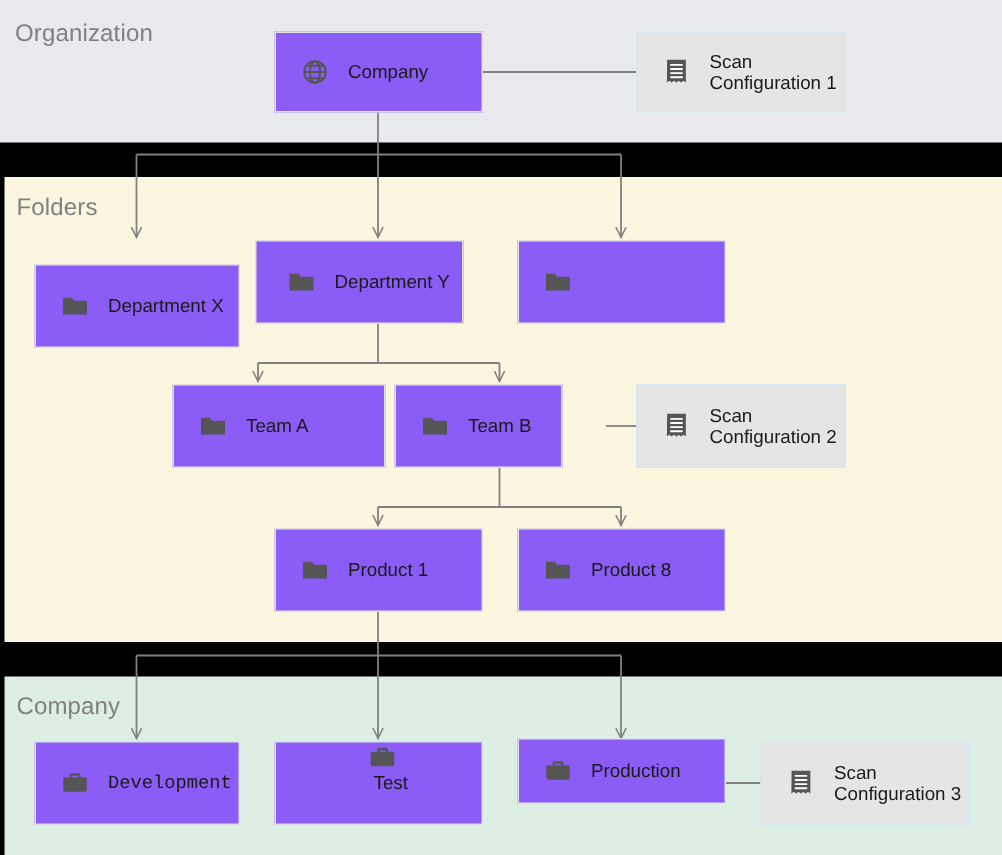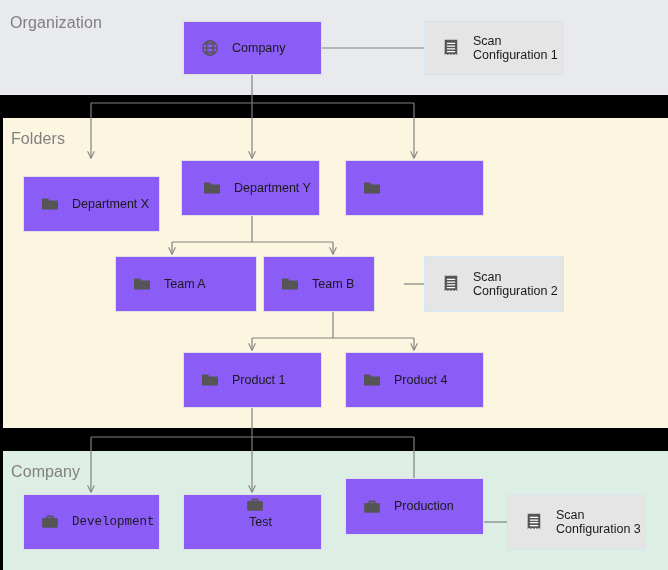--- a/index.html
+++ b/index.html
@@ -138,21 +138,21 @@
 Configuration 1</span>
   </div>
 
   <div class="node" style="left:23px;top:176px;width:137px;height:56px;">
     <svg class="ic" viewBox="0 0 24 24">
       <path d="M2.4 5.4 h7.1 l1.9 2.3 h10.2 v11 h-19.2 z" fill="#555555"></path>
     </svg>
     <span class="lbl">Department X</span>
   </div>
 
-  <div class="node" style="left:181px;top:160px;width:139px;height:56px;padding-left:20px;">
+  <div class="node" style="left:170px;top:160px;width:139px;height:56px;padding-left:20px;">
     <svg class="ic" viewBox="0 0 24 24">
       <path d="M2.4 5.4 h7.1 l1.9 2.3 h10.2 v11 h-19.2 z" fill="#555555"></path>
     </svg>
     <span class="lbl">Department Y</span>
   </div>
 
   <div class="node" style="left:345px;top:160px;width:139px;height:56px;">
     <svg class="ic" viewBox="0 0 24 24">
       <path d="M2.4 5.4 h7.1 l1.9 2.3 h10.2 v11 h-19.2 z" fill="#555555"></path>
     </svg>
@@ -190,40 +190,40 @@
     <svg class="ic" viewBox="0 0 24 24">
       <path d="M2.4 5.4 h7.1 l1.9 2.3 h10.2 v11 h-19.2 z" fill="#555555"></path>
     </svg>
     <span class="lbl">Product 1</span>
   </div>
 
   <div class="node" style="left:345px;top:352px;width:139px;height:56px;">
     <svg class="ic" viewBox="0 0 24 24">
       <path d="M2.4 5.4 h7.1 l1.9 2.3 h10.2 v11 h-19.2 z" fill="#555555"></path>
     </svg>
-    <span class="lbl">Product 4</span>
+    <span class="lbl">Product 8</span>
   </div>
 
   <div class="node" style="left:23px;top:494px;width:137px;height:56px;font-family:Liberation Mono, monospace;">
     <svg class="ic" viewBox="0 0 24 24">
       <path d="M9.2 4.2 h5.6 a1.5 1.5 0 0 1 1.5 1.5 v1.6 h-2 v-1.1 h-4.6 v1.1 h-2 v-1.6 a1.5 1.5 0 0 1 1.5 -1.5 z" fill="#555555"></path>
       <rect x="2.6" y="7.3" width="18.8" height="11.6" rx="1.6" fill="#555555"></rect>
     </svg>
     <span class="lbl">Development</span>
   </div>
 
   <div class="node" style="left:183px;top:494px;width:139px;height:56px;flex-direction:column;">
     <svg class="ic" viewBox="0 0 24 24">
       <path d="M9.2 4.2 h5.6 a1.5 1.5 0 0 1 1.5 1.5 v1.6 h-2 v-1.1 h-4.6 v1.1 h-2 v-1.6 a1.5 1.5 0 0 1 1.5 -1.5 z" fill="#555555"></path>
       <rect x="2.6" y="7.3" width="18.8" height="11.6" rx="1.6" fill="#555555"></rect>
     </svg>
     <span class="lbl">Test</span>
   </div>
 
-  <div class="node" style="left:345px;top:478px;width:139px;height:57px;">
+  <div class="node" style="left:345px;top:492px;width:139px;height:44px;">
     <svg class="ic" viewBox="0 0 24 24">
       <path d="M9.2 4.2 h5.6 a1.5 1.5 0 0 1 1.5 1.5 v1.6 h-2 v-1.1 h-4.6 v1.1 h-2 v-1.6 a1.5 1.5 0 0 1 1.5 -1.5 z" fill="#555555"></path>
       <rect x="2.6" y="7.3" width="18.8" height="11.6" rx="1.6" fill="#555555"></rect>
     </svg>
     <span class="lbl">Production</span>
   </div>
 
   <div class="node scan" style="left:507px;top:494px;width:139px;height:56px;">
     <svg class="ic" viewBox="0 0 24 24">
       <path d="M4.5 2.2 h15 v18.2 l-1.9 -1.4 l-1.9 1.4 l-1.9 -1.4 l-1.9 1.4 l-1.9 -1.4 l-1.9 1.4 l-1.9 -1.4 l-1.9 1.4 z" fill="#555555"></path>

